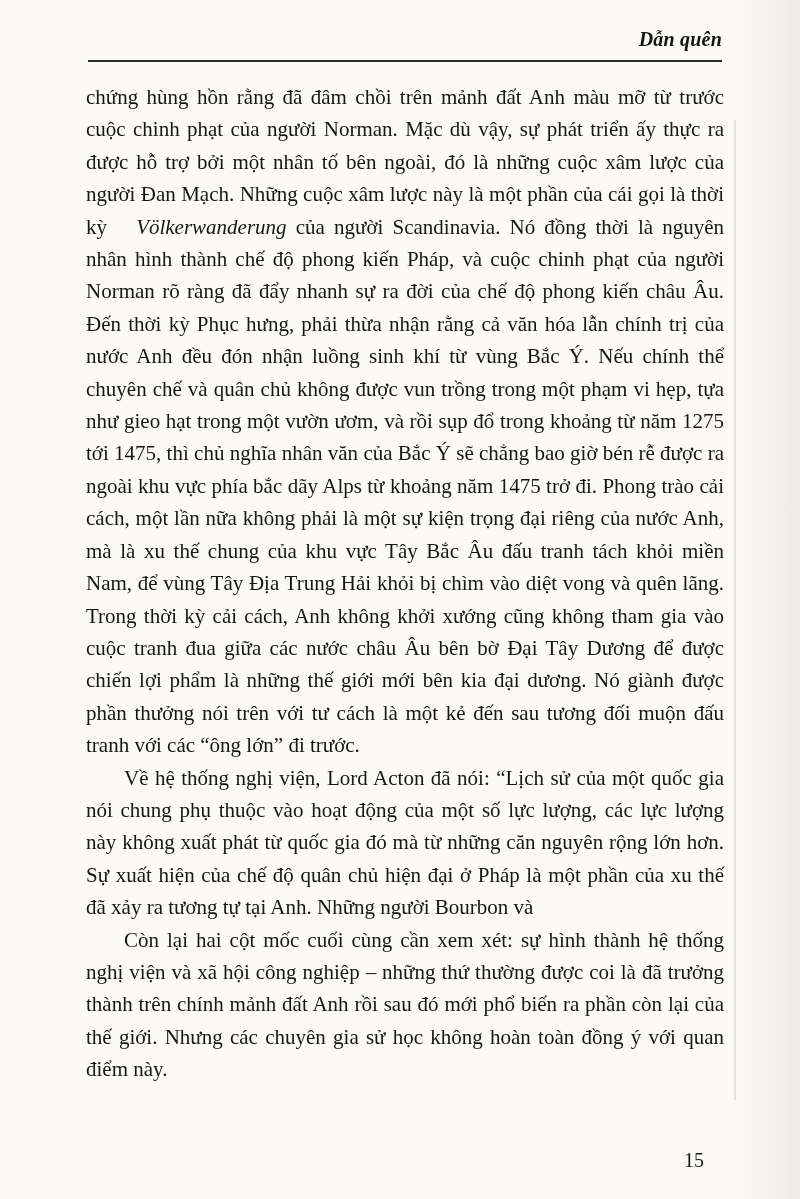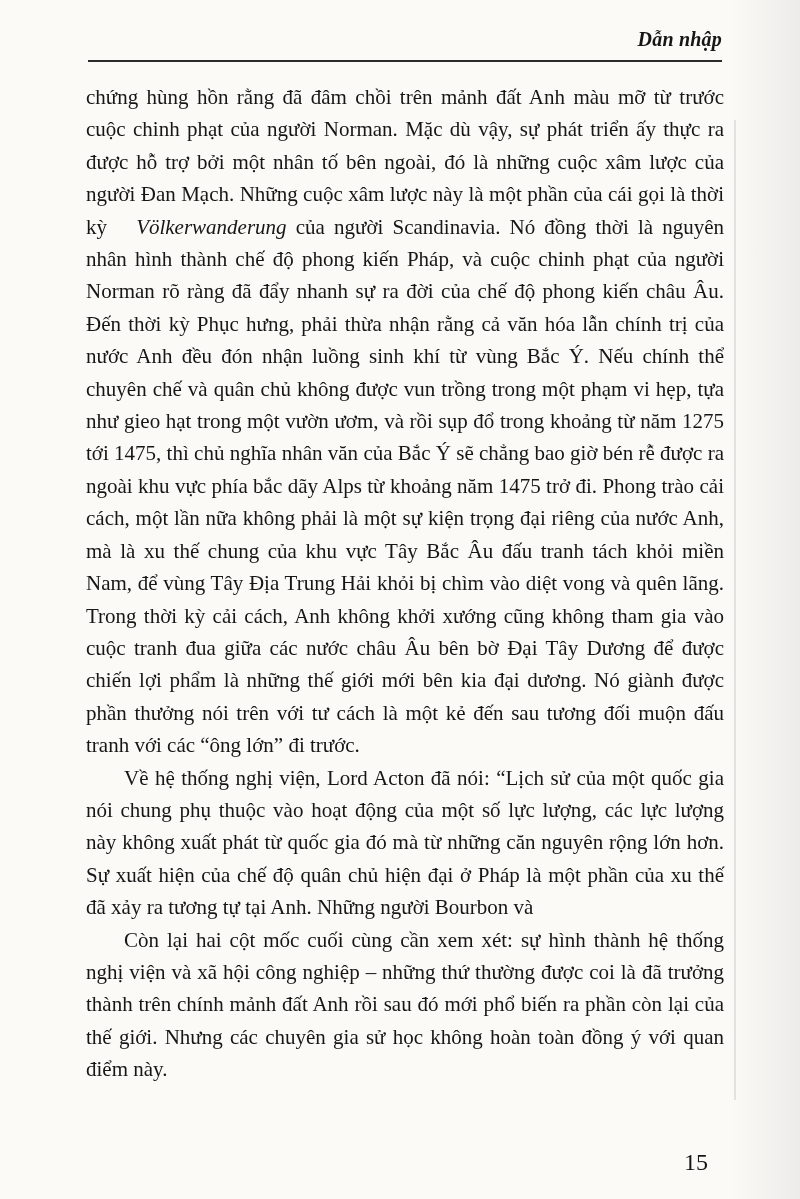--- a/index.html
+++ b/index.html
@@ -50,31 +50,31 @@
     font-size: 21px;
     line-height: 32.4px;
     text-align: justify;
   }
   .body-text p { margin: 0; padding: 0; }
   .body-text p.indent { text-indent: 38px; }
   .body-text span.italic { font-style: italic; margin-left: 20px; }
   .page-number {
     position: absolute;
     top: 1149px; left: 684px;
-    font-size: 24px;
+    font-size: 20px;
   }
 </style>
 </head>
 <body>
 
 <div class="page" style="background: rgb(251, 250, 247); color: rgb(22, 22, 22);">
   <div class="scan-shade-right"></div>
   <div class="scan-crease"></div>
 
-  <div class="running-header">Dẫn nhập</div>
+  <div class="running-header">Dẫn quên</div>
 
   <div class="header-rule"></div>
 
   <div class="body-text" id="body-text">
       <p><span>chứng hùng hồn rằng đã đâm chồi trên mảnh đất Anh màu mỡ từ trước cuộc chinh phạt của người Norman. Mặc dù vậy, sự phát triển ấy thực ra được hỗ trợ bởi một nhân tố bên ngoài, đó là những cuộc xâm lược của người Đan Mạch. Những cuộc xâm lược này là một phần của cái gọi là thời kỳ </span><span class="italic">Völkerwanderung</span><span> của người Scandinavia. Nó đồng thời là nguyên nhân hình thành chế độ phong kiến Pháp, và cuộc chinh phạt của người Norman rõ ràng đã đẩy nhanh sự ra đời của chế độ phong kiến châu Âu. Đến thời kỳ Phục hưng, phải thừa nhận rằng cả văn hóa lẫn chính trị của nước Anh đều đón nhận luồng sinh khí từ vùng Bắc Ý. Nếu chính thể chuyên chế và quân chủ không được vun trồng trong một phạm vi hẹp, tựa như gieo hạt trong một vườn ươm, và rồi sụp đổ trong khoảng từ năm 1275 tới 1475, thì chủ nghĩa nhân văn của Bắc Ý sẽ chẳng bao giờ bén rễ được ra ngoài khu vực phía bắc dãy Alps từ khoảng năm 1475 trở đi. Phong trào cải cách, một lần nữa không phải là một sự kiện trọng đại riêng của nước Anh, mà là xu thế chung của khu vực Tây Bắc Âu đấu tranh tách khỏi miền Nam, để vùng Tây Địa Trung Hải khỏi bị chìm vào diệt vong và quên lãng. Trong thời kỳ cải cách, Anh không khởi xướng cũng không tham gia vào cuộc tranh đua giữa các nước châu Âu bên bờ Đại Tây Dương để được chiến lợi phẩm là những thế giới mới bên kia đại dương. Nó giành được phần thưởng nói trên với tư cách là một kẻ đến sau tương đối muộn đấu tranh với các “ông lớn” đi trước.</span></p>
       <p class="indent"><span>Về hệ thống nghị viện, Lord Acton đã nói: “Lịch sử của một quốc gia nói chung phụ thuộc vào hoạt động của một số lực lượng, các lực lượng này không xuất phát từ quốc gia đó mà từ những căn nguyên rộng lớn hơn. Sự xuất hiện của chế độ quân chủ hiện đại ở Pháp là một phần của xu thế đã xảy ra tương tự tại Anh. Những người Bourbon và</span></p>
       <p class="indent"><span>Còn lại hai cột mốc cuối cùng cần xem xét: sự hình thành hệ thống nghị viện và xã hội công nghiệp – những thứ thường được coi là đã trưởng thành trên chính mảnh đất Anh rồi sau đó mới phổ biến ra phần còn lại của thế giới. Nhưng các chuyên gia sử học không hoàn toàn đồng ý với quan điểm này.</span></p>
     </div>
 
   <div class="page-number">15</div>

